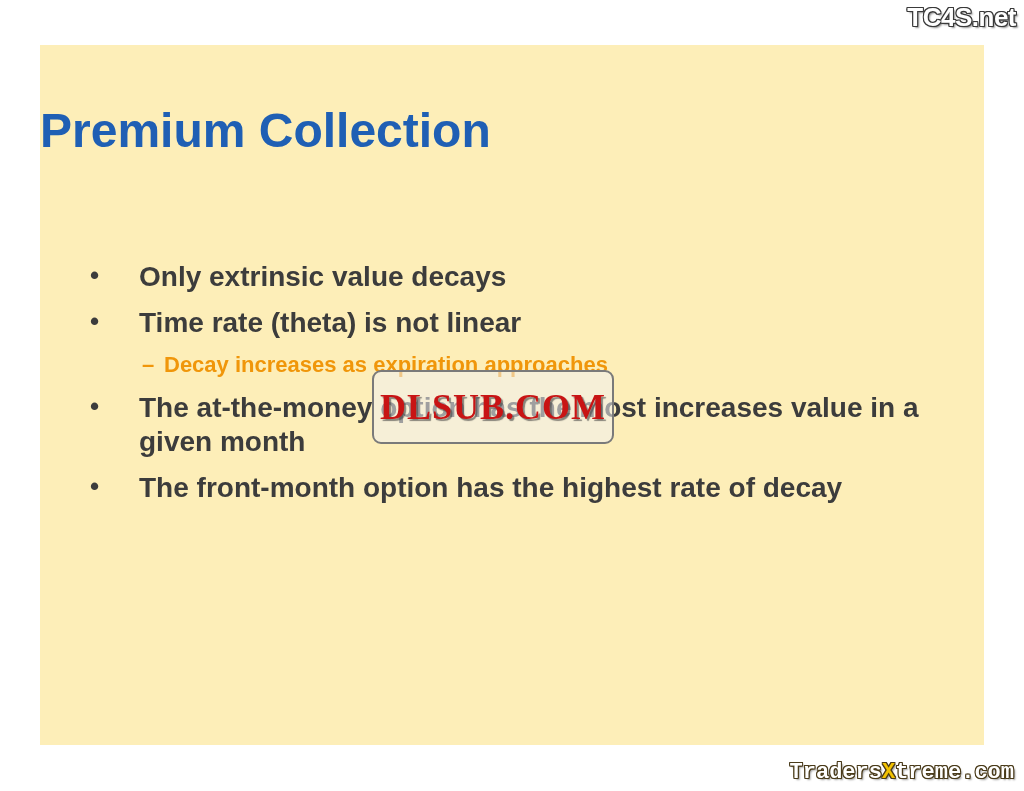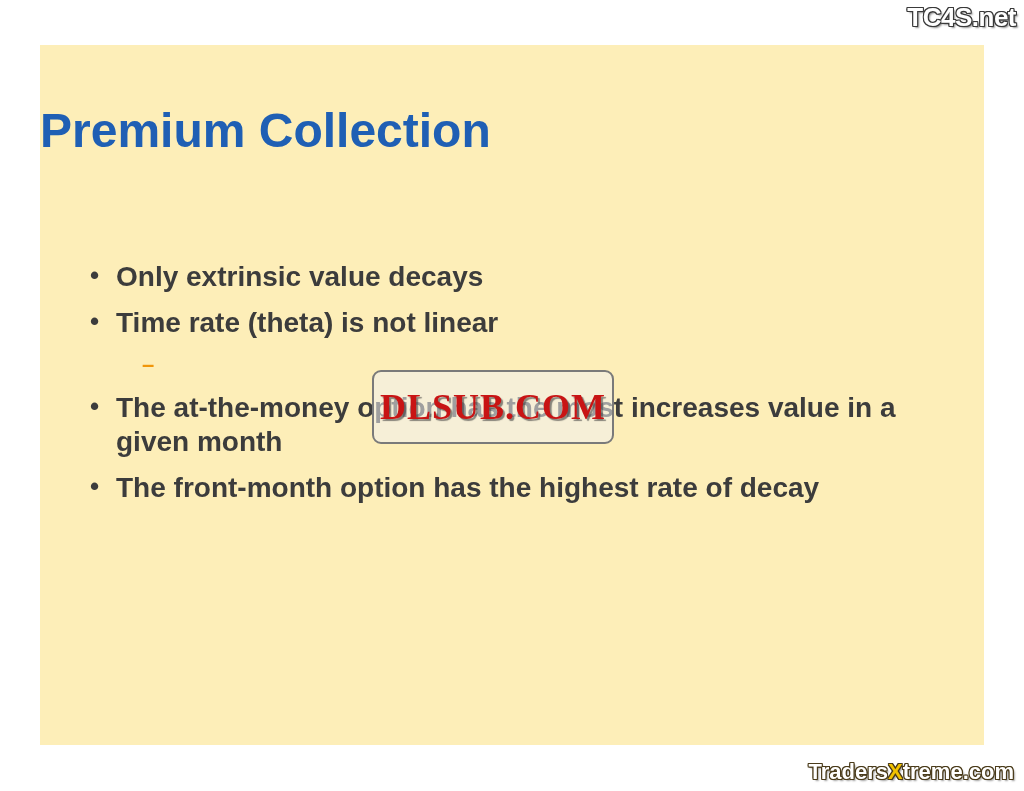--- a/index.html
+++ b/index.html
@@ -30,21 +30,21 @@
        1px 1px 0 #3a3a3a, -1px -1px 0 #3a3a3a, 1px -1px 0 #3a3a3a, -1px 1px 0 #3a3a3a,
        2px 2px 2px rgba(0,0,0,0.45);
     z-index: 5;
   }
 
   
   .brand-bottom {
     position: absolute;
     bottom: 6px;
     right: 10px;
-    font-family: Liberation Sans, sans-serif;
+    font-family: Liberation Mono, monospace;
     font-weight: bold;
     font-size: 22px;
     color: #ffffff;
     letter-spacing: 0px;
     text-shadow:
        1px 0 0 #4a3b1a, -1px 0 0 #4a3b1a, 0 1px 0 #4a3b1a, 0 -1px 0 #4a3b1a,
        1px 1px 0 #4a3b1a, -1px -1px 0 #4a3b1a, 1px -1px 0 #4a3b1a, -1px 1px 0 #4a3b1a,
        2px 2px 2px rgba(0,0,0,0.4);
     z-index: 5;
     text-align: center;
@@ -91,20 +91,21 @@
   }
   .bullet .dot {
     width: 26px;
     flex: 0 0 26px;
     font-size: 26px;
     line-height: 1.22;
     color: #3c3c3c;
   }
   .bullet .btext {
     flex: 1 1 auto;
+    margin-left: 23px;
   }
 
   .sub-bullet {
     display: flex;
     align-items: flex-start;
     color: #f0960a;
     font-size: 22px;
     font-weight: bold;
     line-height: 1.2;
     margin: 4px 0 12px 52px;
@@ -149,20 +150,21 @@
       <span class="btext">Only extrinsic value decays</span>
     </div>
 
     <div class="bullet">
       <span class="dot">•</span>
       <span class="btext">Time rate (theta) is not linear</span>
     </div>
 
     <div class="sub-bullet">
       <span class="dash">–</span>
+      <span class="stext">Decay increases as expiration approaches</span>
     </div>
 
     <div class="bullet">
       <span class="dot">•</span>
       <span class="btext">The at-the-money option has the most increases value in a given month</span>
     </div>
 
     <div class="bullet">
       <span class="dot">•</span>
       <span class="btext">The front-month option has the highest rate of decay</span>

